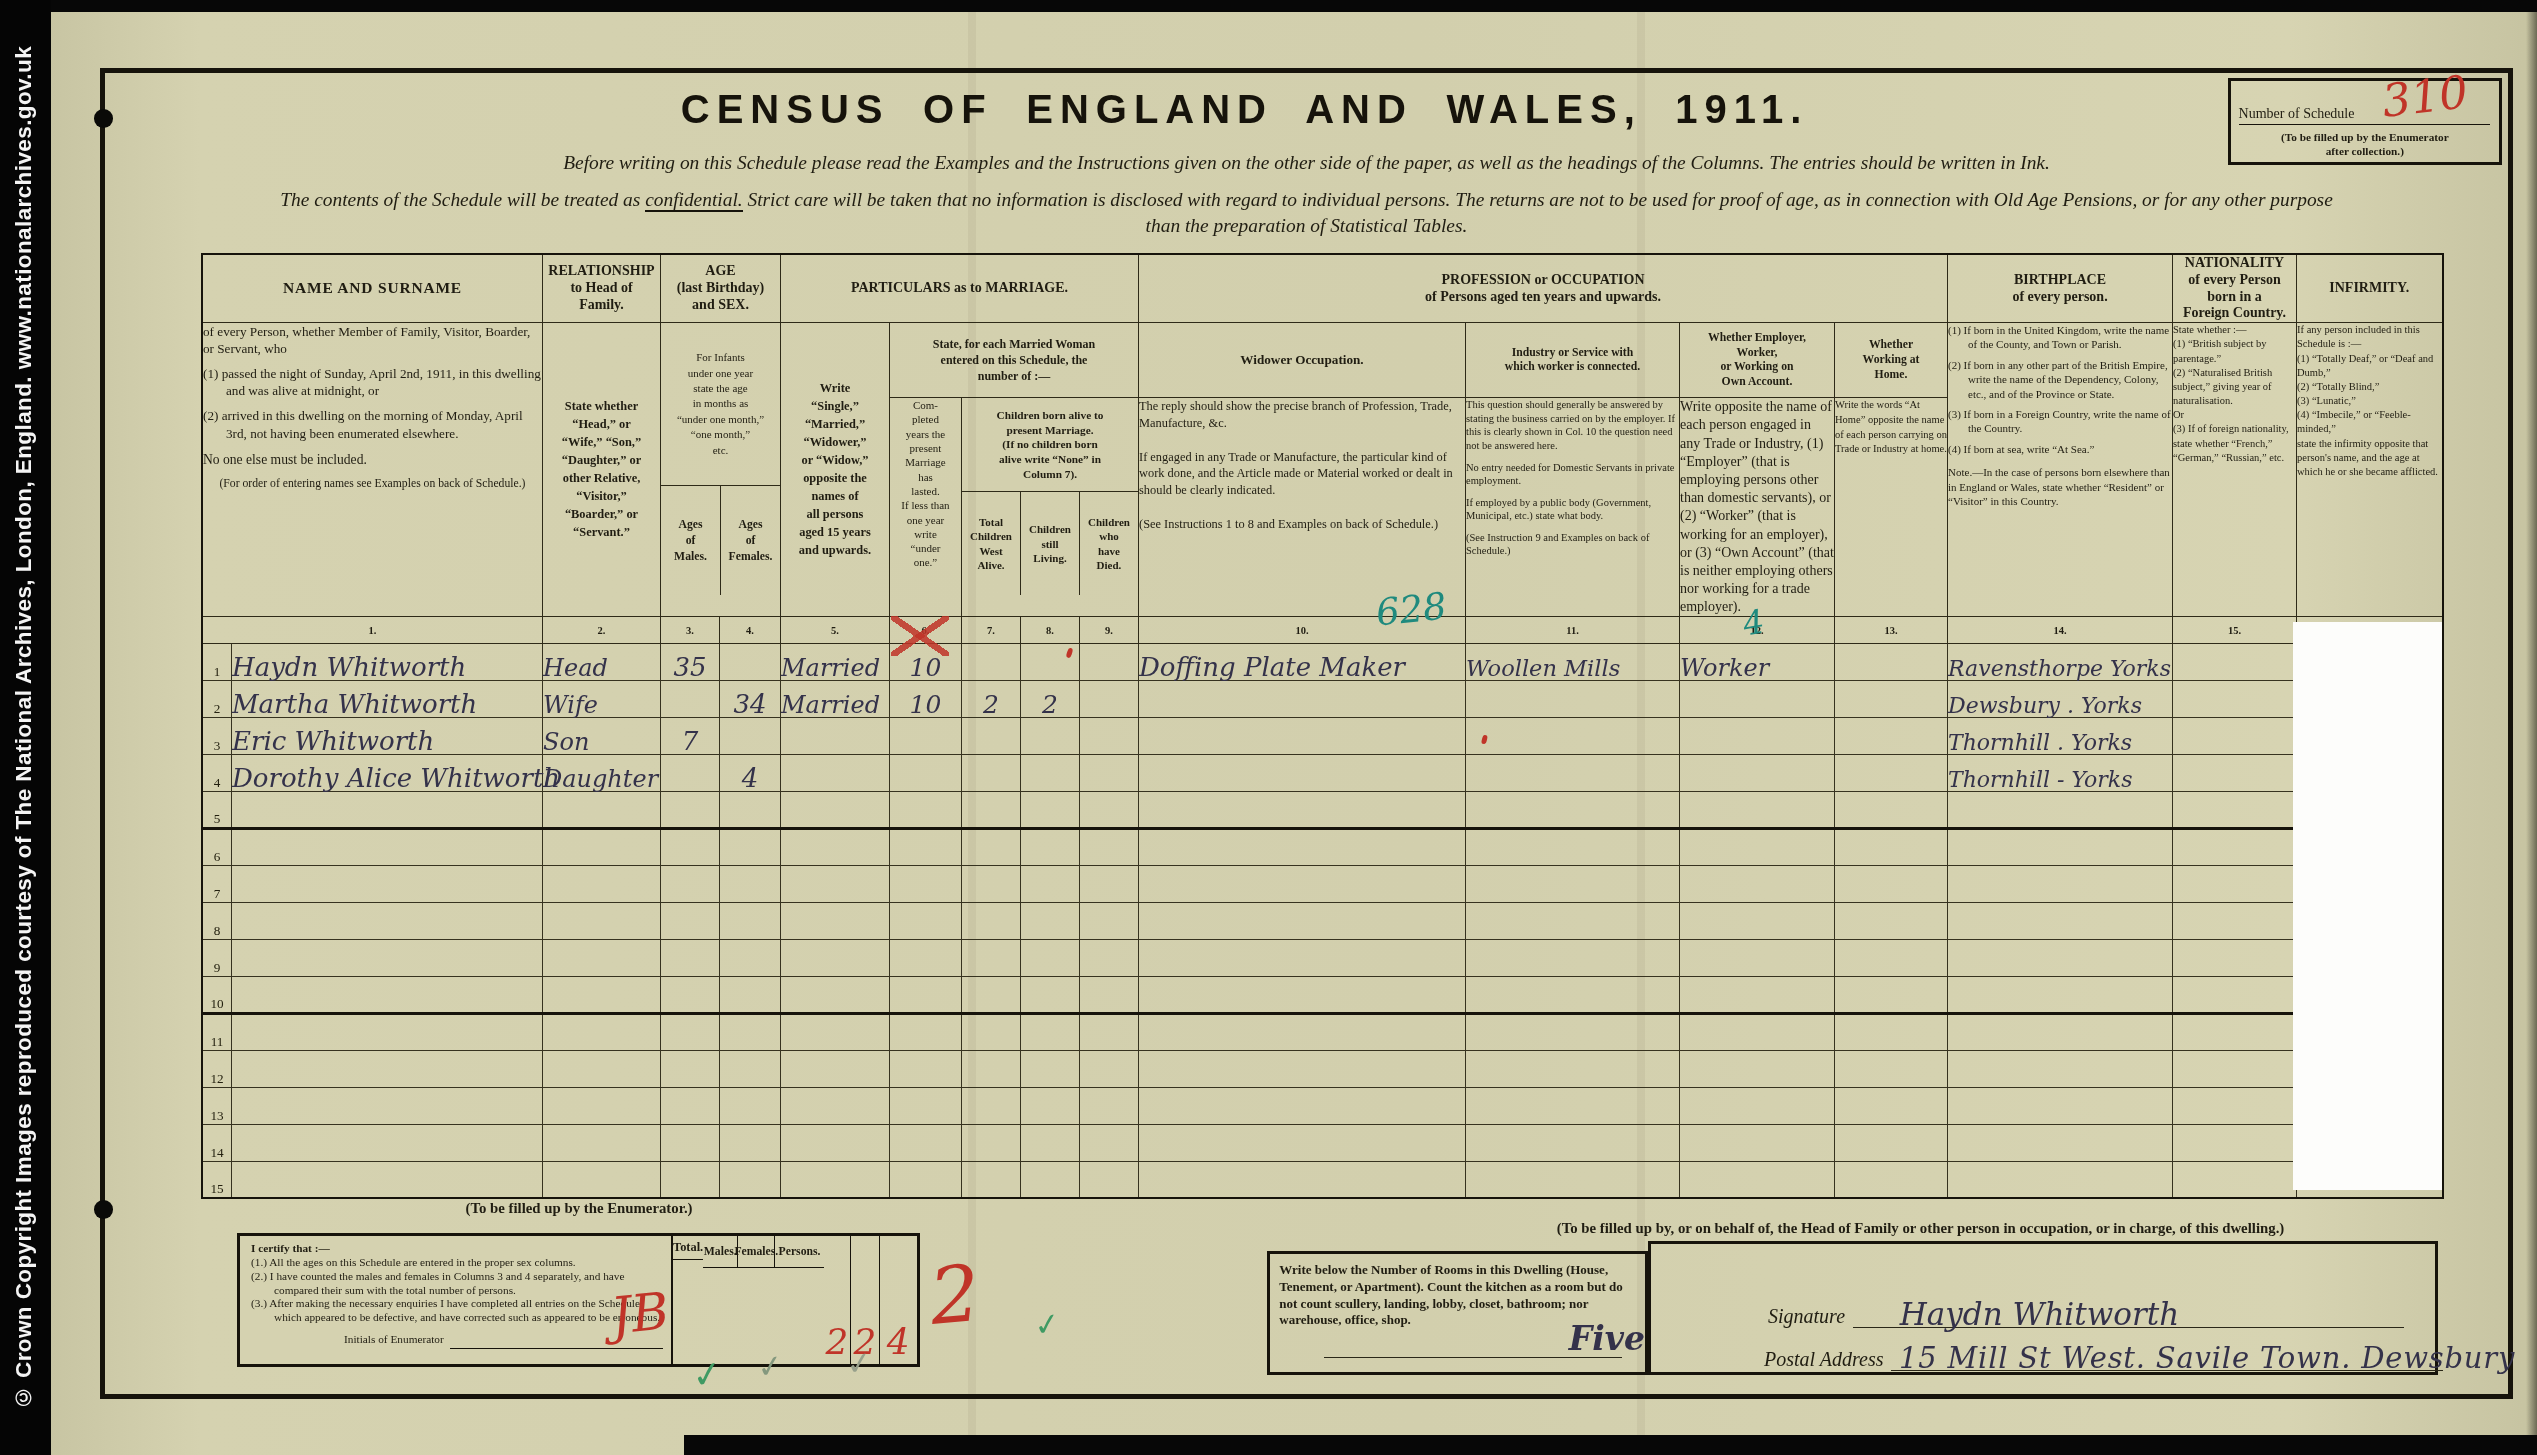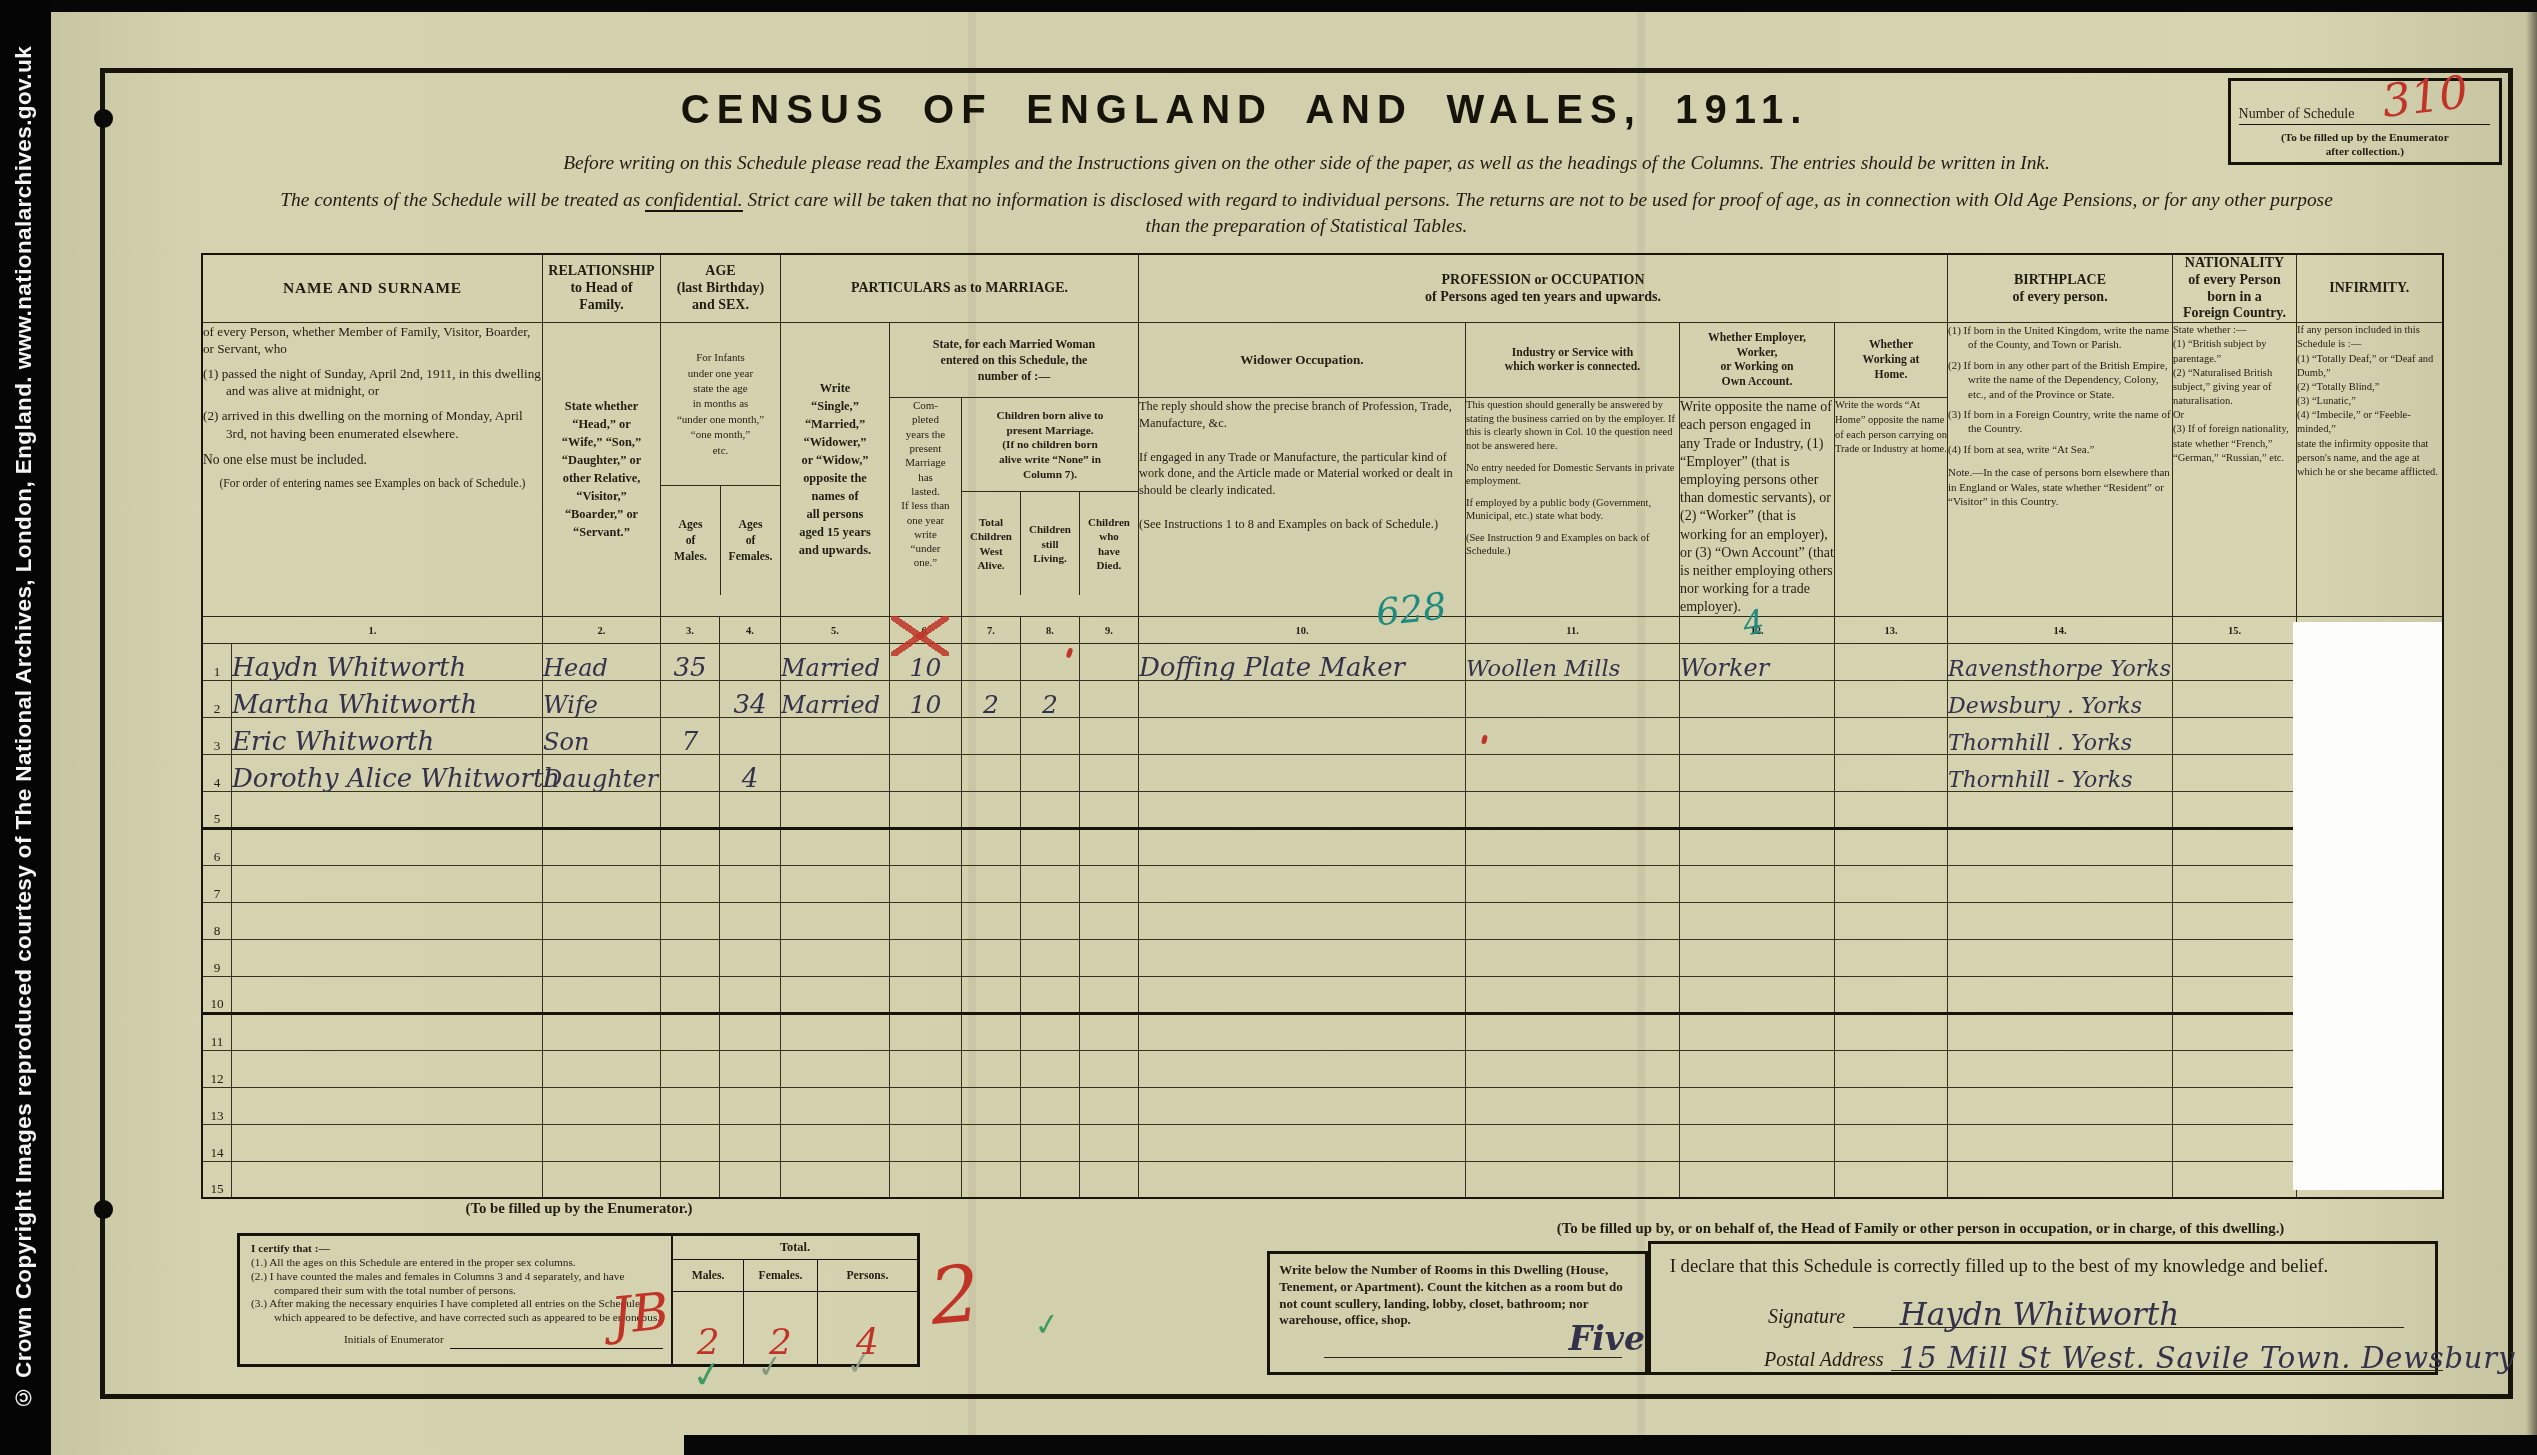--- a/index.html
+++ b/index.html
@@ -103,21 +103,21 @@
   
   .enum-header { position:absolute; left:237px; top:1201px; width:684px; text-align:center;
                  font-weight:bold; font-size:14.8px; z-index:6; }
   .enum-box { position:absolute; left:237px; top:1234px; width:683px; height:134px;
               border:3.9px solid #16130b; box-sizing:border-box; display:flex; z-index:6; background:rgba(214,211,177,.35); }
   .cert { flex:1; padding:6.2px 7.8px 3.1px 11px; font-size:11.3px; line-height:1.22; }
   .cert .intro { font-weight:bold; }
   .cert .itm { padding-left:23px; text-indent:-23px; }
   .cert .init-row { display:flex; align-items:flex-start; margin-top:7.8px; padding-left:93px; }
   .cert .init-line { flex:1; border-bottom:1.6px solid #16130b; height:15.5px; margin-left:6.2px; }
-  .totals { width:244px; border-left:2.3px solid #16130b; display:flex; flex-direction:column; }
+  .totals { width:244px; border-left:2.3px solid #16130b; display:flex; }
   .t-title { height:23px; line-height:23px; text-align:center; font-weight:bold; font-size:12.4px; border-bottom:1.6px solid #16130b; }
   .t-labels { display:flex; height:31px; border-bottom:1.6px solid #16130b; }
   .t-labels div { display:flex; align-items:center; justify-content:center; font-weight:bold; font-size:11.7px; }
   .t-vals { flex:1; display:flex; }
   .t-c1 { width:29%; } .t-c2 { width:30%; } .t-c3 { width:41%; }
   .t-labels div + div, .t-vals div + div { border-left:1.6px solid #16130b; }
   .t-vals div { display:flex; align-items:flex-end; justify-content:center;
                 font-family:"DejaVu Serif",serif; font-style:italic; font-size:36px; color:#c03428; padding-bottom:1.6px; }
 
   .head-header { position:absolute; left:1392px; top:1221px; width:1057px; text-align:center;
@@ -700,21 +700,20 @@
 
     <div class="head-header" style="left:1287px; top:1147px; width:1057px;">(To be filled up by, or on behalf of, the Head of Family or other person in occupation, or in charge, of this dwelling.)</div>
 
     <div class="rooms-box" style="left:1162px; top:1178px;">
       <span>Write below the Number of Rooms in this Dwelling (House, Tenement, or Apartment).  Count the kitchen as a room but do not count scullery, landing, lobby, closet, bathroom; nor warehouse, office, shop.</span>
       <div class="rooms-line"></div>
       <div class="rooms-val">Five</div>
     </div>
 
     <div class="decl-box" style="left:1543px; top:1168px;">
-      <div class="decl-text">I declare that this Schedule is correctly filled up to the best of my knowledge and belief.</div>
       <div class="sig-row">
         <span class="lab-it">Signature</span>
         <span class="write-line">
           <span class="hw-val">Haydn Whitworth</span>
         </span>
       </div>
       <div class="post-row">
         <span class="lab-it">Postal Address</span>
         <span class="write-line">
           <span class="hw-val" style="left:7.8px;">15 Mill St West. Savile Town. Dewsbury</span>

